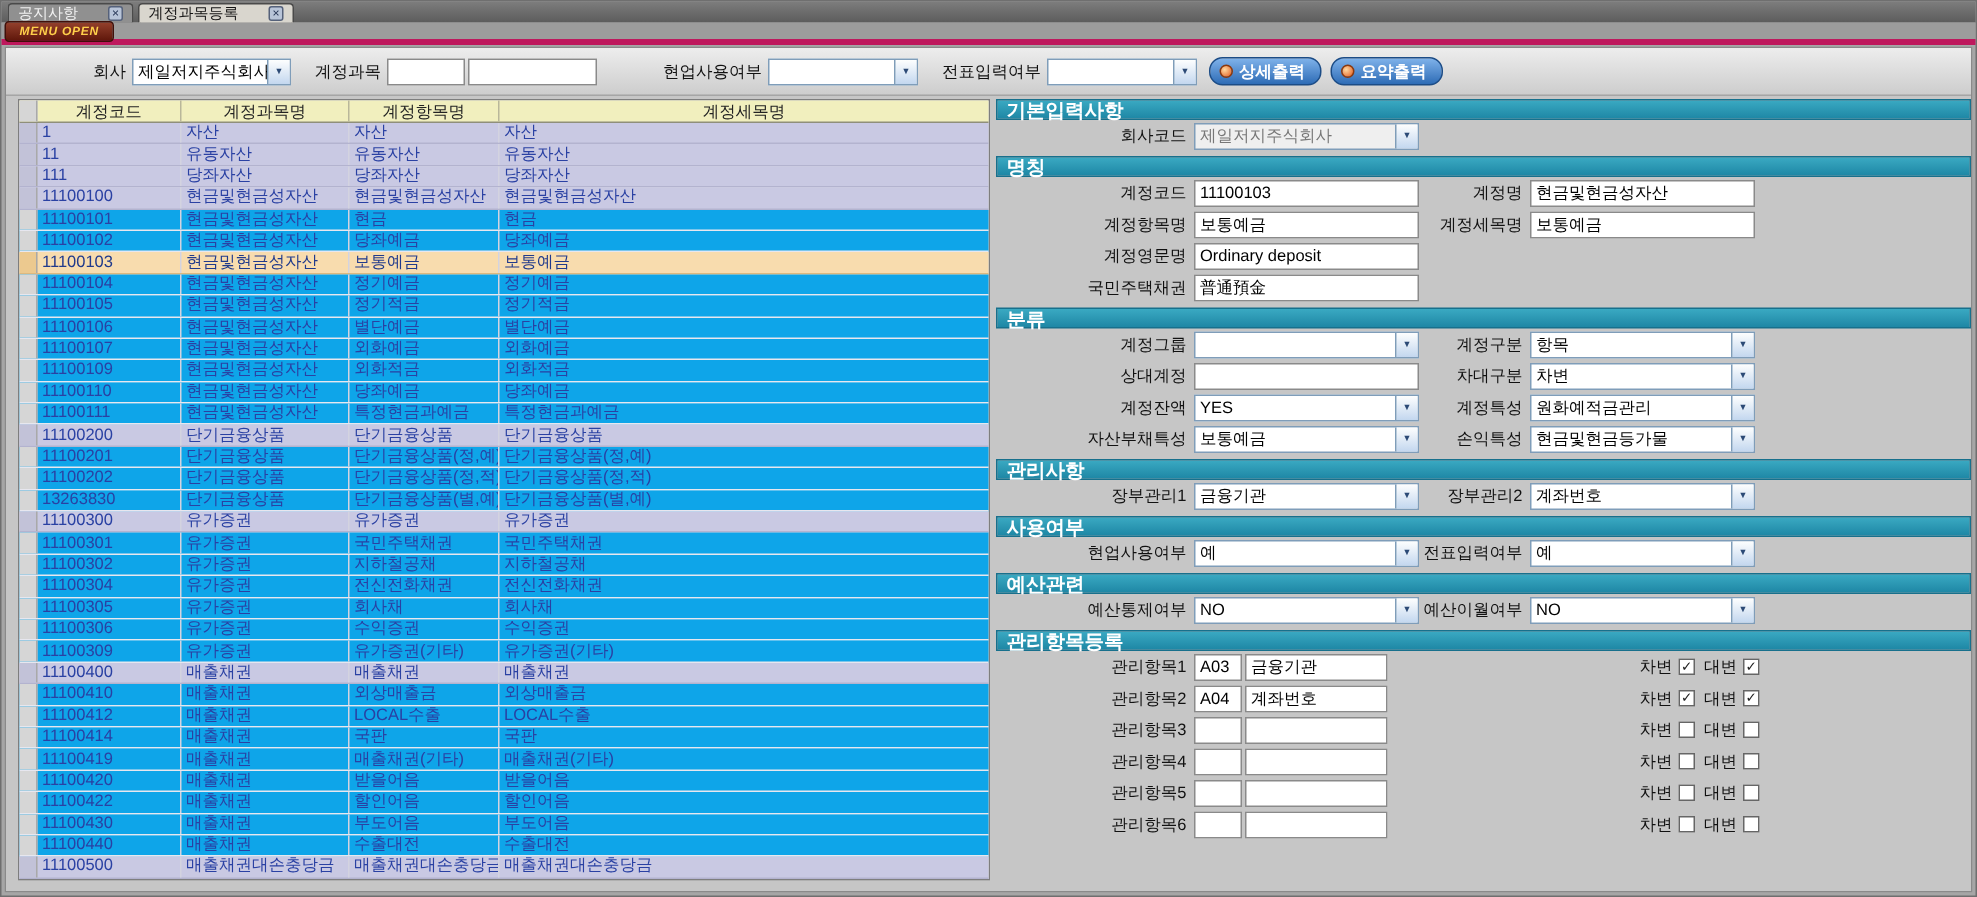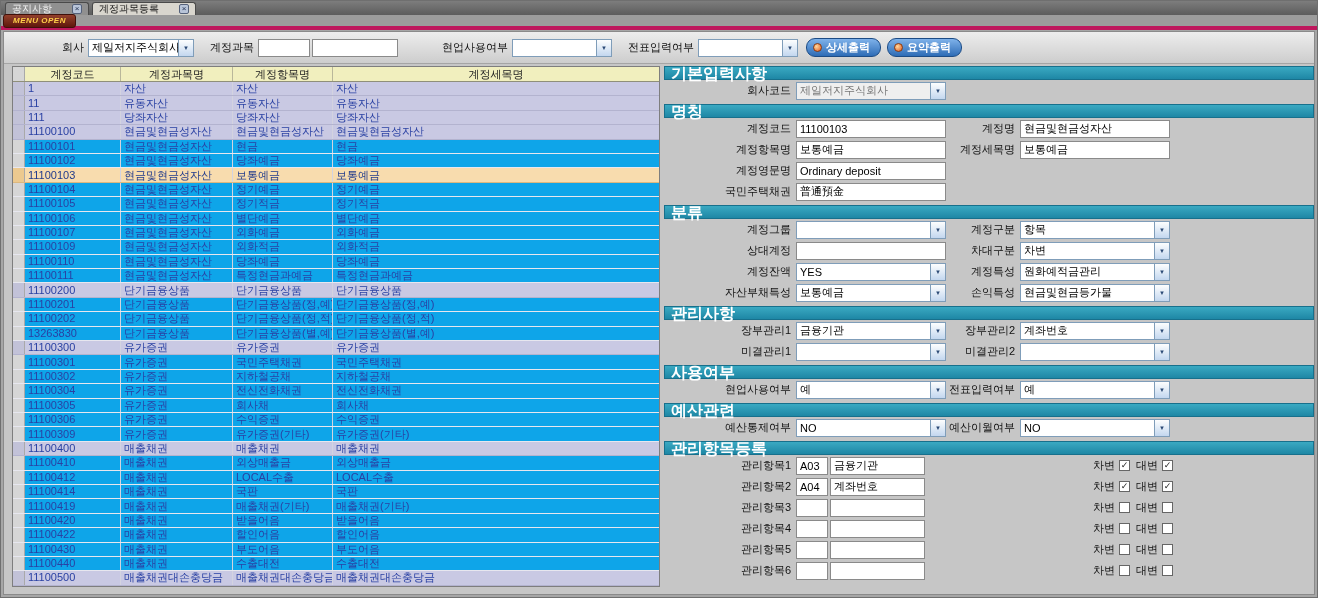--- a/index.html
+++ b/index.html
@@ -45,21 +45,21 @@
   .tc.gut { width:12px; padding:0; background:#d6d6d6; border-right:1px solid #a9a9a9; }
   .trow.grp .gut { background:#c2c2d8; }
   .trow.sel-row .gut { background:#ecc98f; }
   .tc.code { width:96px; }
   .tc.name { width:112px; }
   .tc.item { width:100px; }
   .tc.detail { flex:1; border-right:none; }
 
   
   .panel { position:absolute; left:660px; top:2px; width:650px; }
-  .sec-h { height:14px; background:linear-gradient(#3aa9c2,#1e87a5); color:#fff; font-weight:bold; font-size:16px; line-height:13px; padding-left:6px; border:1px solid #17708c; margin-top:3px; }
+  .sec-h { height:14px; background:linear-gradient(#3aa9c2,#1e87a5); color:#fff; font-weight:bold; font-size:13px; line-height:13px; padding-left:6px; border:1px solid #17708c; margin-top:3px; }
   .sec-h.first { margin-top:0; }
   .frow { display:flex; align-items:center; height:21px; }
   .fl  { width:132px; text-align:right; padding-right:5px; color:#111; flex:none; white-space:nowrap; }
   .fl2 { width:74px;  text-align:right; padding-right:5px; color:#111; flex:none; white-space:nowrap; }
   .w150 { width:150px; flex:none; }
   .w48 { width:32px; flex:none; }
   .w95 { width:95px; flex:none; margin-left:2px; }
   .dc-lbl { margin-left:6px; color:#111; }
   .dc-lbl.far { margin-left:168px; }
   .cb { width:11px; height:11px; border:1px solid #666; background:#fff; display:inline-flex; align-items:center; justify-content:center; font-size:9px; line-height:9px; color:#222; margin-left:4px; cursor:pointer; }
@@ -464,32 +464,20 @@
           <div class="sel w150">
             <span class="sel-val">금융기관</span>
             <span class="sel-btn">▼</span>
           </div>
           <span class="fl2">장부관리2</span>
           <div class="sel w150">
             <span class="sel-val">계좌번호</span>
             <span class="sel-btn">▼</span>
           </div>
         </div>
-        <div class="frow">
-          <span class="fl">미결관리1</span>
-          <div class="sel w150">
-            <span class="sel-val"></span>
-            <span class="sel-btn">▼</span>
-          </div>
-          <span class="fl2">미결관리2</span>
-          <div class="sel w150">
-            <span class="sel-val"></span>
-            <span class="sel-btn">▼</span>
-          </div>
-        </div>
 
         <div class="sec-h">사용여부</div>
         <div class="frow">
           <span class="fl">현업사용여부</span>
           <div class="sel w150">
             <span class="sel-val">예</span>
             <span class="sel-btn">▼</span>
           </div>
           <span class="fl2">전표입력여부</span>
           <div class="sel w150">

